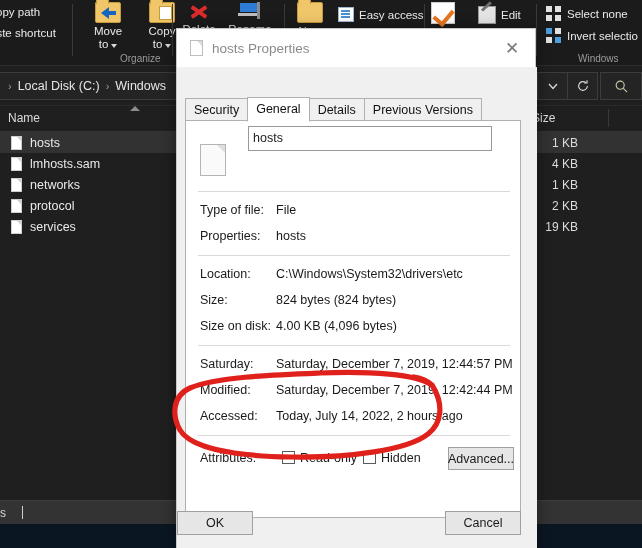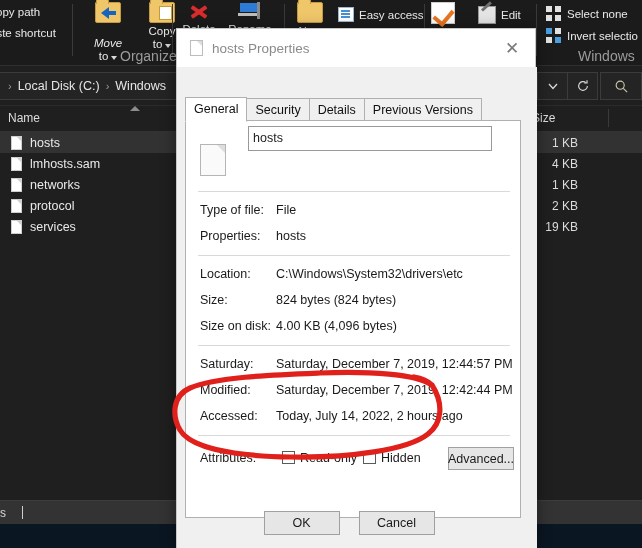--- a/index.html
+++ b/index.html
@@ -26,21 +26,21 @@
     width: 642px; height: 66px;
     background: #1b1b1b;
     border-bottom: 1px solid #2e2e2e;
   }
   .rib-sep {
     position: absolute; top: 4px; width: 1px; height: 52px;
     background: #3a3a3a;
   }
   .grp-label {
     position: absolute; bottom: 1px;
-    font-size: 14px; color: #9b9b9b;
+    font-size: 10px; color: #9b9b9b;
     white-space: nowrap;
   }
 
   .rib-btn-big {
     position: absolute; top: 2px;
     width: 56px;
     display: flex; flex-direction: column; align-items: center;
     font-size: 11.5px; color: #e9e9e9; line-height: 12.5px;
     text-align: center;
   }
@@ -328,21 +328,21 @@
     position: absolute; left: 262px; top: 266px;
     width: 66px; height: 23px;
     background: #e6e6e6; border: 1px solid #a0a0a0;
     font-size: 12.5px; color: #1a1a1a;
     display: flex; align-items: center; justify-content: center;
   }
 
   
   .dlg-btns {
     position: absolute; left: 0; bottom: 14px; width: 360px;
-    display: flex; justify-content: center; gap: 19px; padding-right: 16px;
+    display: flex; justify-content: space-between; gap: 19px; padding-right: 16px;
   }
   .dbtn {
     width: 76px; height: 24px;
     border: 1px solid #a0a0a0; background: #e6e6e6;
     font-size: 12.5px; color: #1a1a1a;
     display: flex; align-items: center; justify-content: center;
   }
   .dbtn.disabled { color: #a2a2a2; border-color: #c4c4c4; background: #e9e9e9; }
 
   
@@ -372,21 +372,21 @@
       </div>
       <div class="rib-btn-small" style="left:-10px; top:27px;">
         <span>aste shortcut</span>
       </div>
       <div class="rib-sep" style="left:72px;"></div>
 
       <div class="rib-btn-big" style="left:80px;">
         <span class="ico ic-folder" style="position:relative;">
           <span class="ic-arrow-left"></span>
         </span>
-        <span style="margin-top:14px;font-style:italic;">Move</span>
+        <span style="margin-top:2px;">Move</span>
         <span><span>to</span><i class="caret-dn"></i></span>
       </div>
 
       <div class="rib-btn-big" style="left:134px;">
         <span class="ico ic-folder" style="position:relative;">
           <span style="position:absolute;left:9px;top:3px;width:13px;height:14px;background:#fff;border:1px solid #c79a3c;"></span>
         </span>
         <span style="margin-top:2px;">Copy</span>
         <span><span>to</span><i class="caret-dn"></i></span>
       </div>
@@ -528,22 +528,22 @@
 
     <div class="dlg-title">
       <span class="ticon"></span>
       <span class="ttext">hosts Properties</span>
       <span class="dlg-close">✕</span>
     </div>
 
     <div class="dlg-body">
 
       <div class="tabs">
+        <div class="tab">Security</div>
         <div class="tab active">General</div>
-        <div class="tab">Security</div>
         <div class="tab">Details</div>
         <div class="tab">Previous Versions</div>
       </div>
 
       <div class="tabpanel">
 
         <div class="fn-row">
           <span class="fn-icon"></span>
         </div>
         <div class="fn-input" placeholder="File name">hosts</div>

